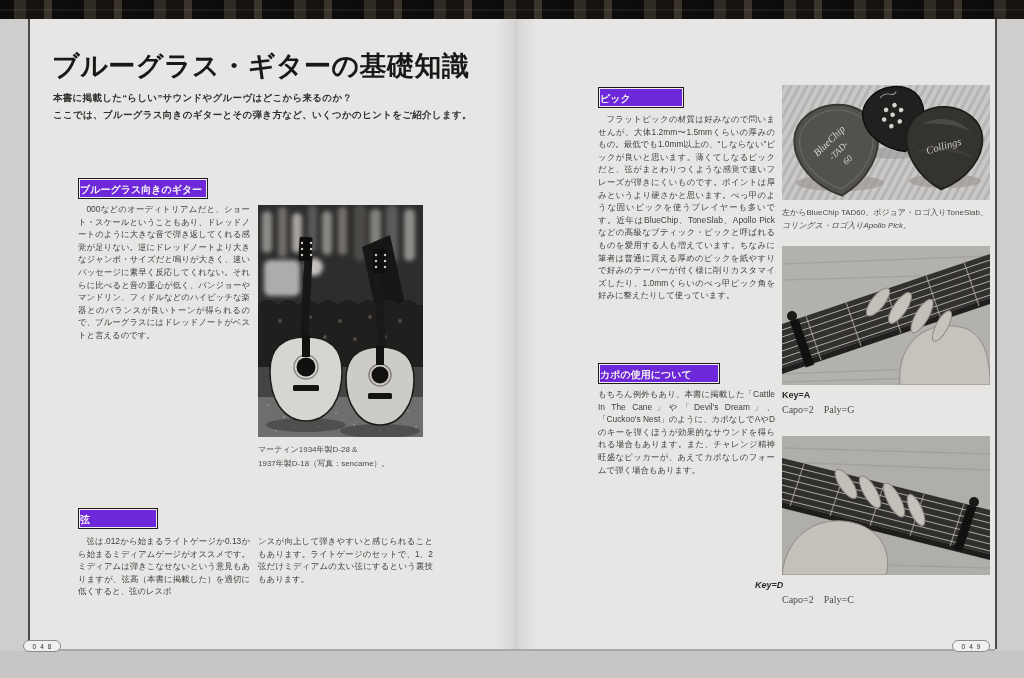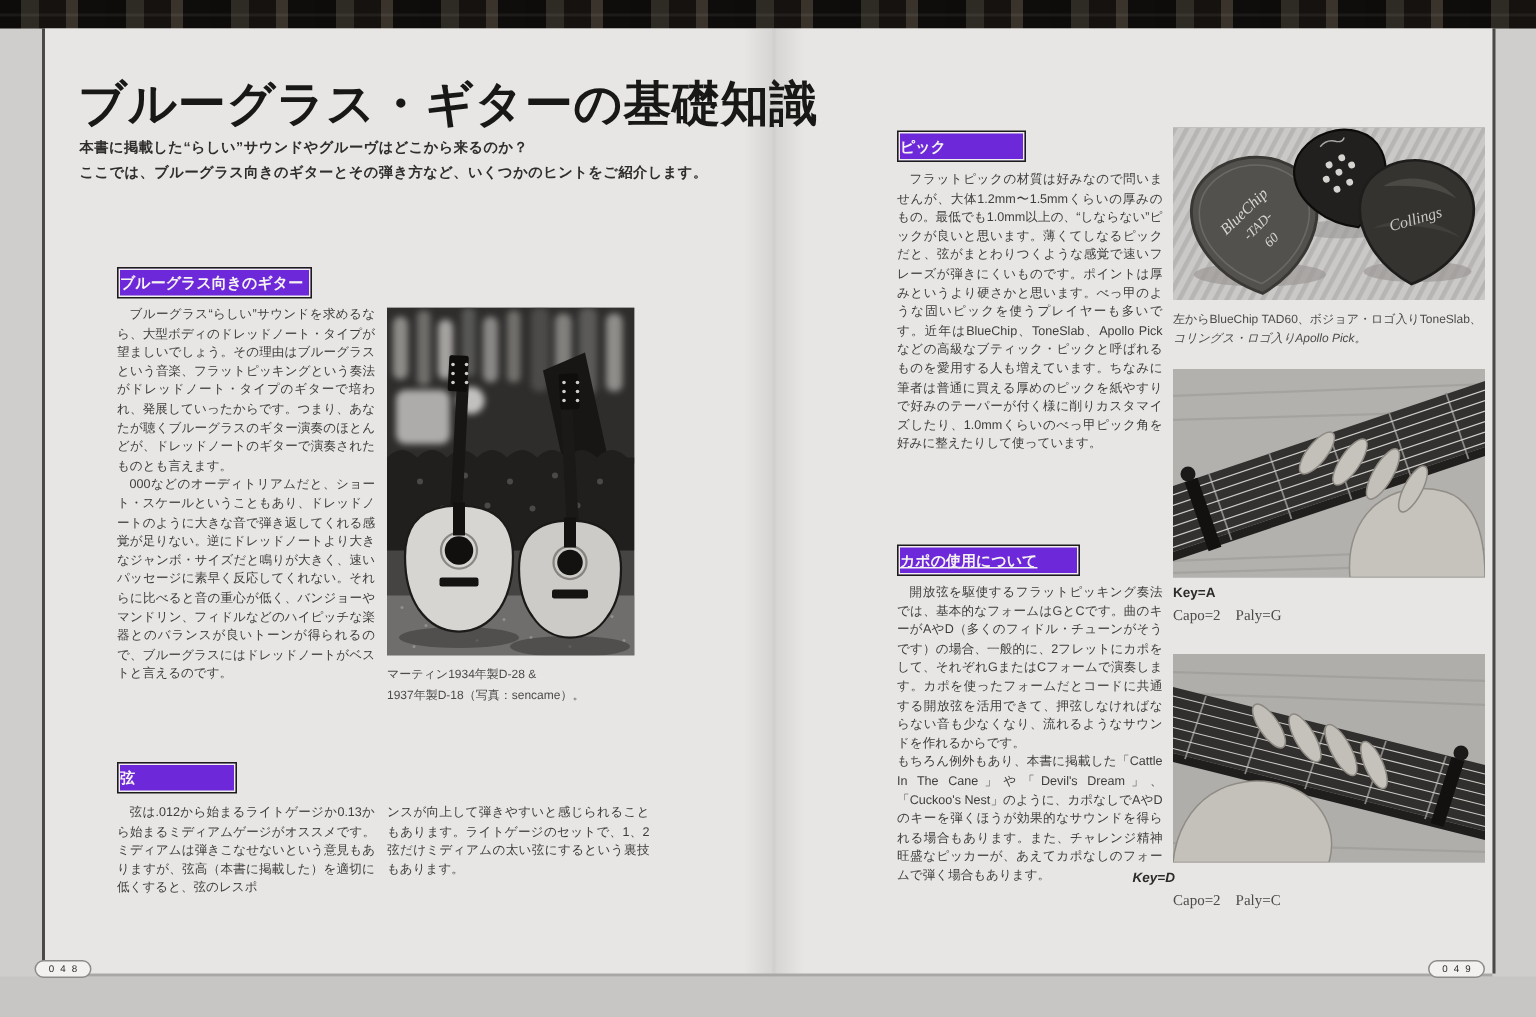--- a/index.html
+++ b/index.html
@@ -16,21 +16,21 @@
   
   .spread{position:absolute;left:30px;top:19px;width:965px;height:632px;background:#e7e6e4;}
   .gutter{position:absolute;left:466px;top:0;width:40px;height:632px;
     background:linear-gradient(90deg,rgba(0,0,0,0) 0,rgba(0,0,0,0.07) 45%,rgba(0,0,0,0.10) 50%,rgba(0,0,0,0.07) 55%,rgba(0,0,0,0) 100%);}
   .edgeL{position:absolute;left:28px;top:19px;width:2px;height:630px;background:#4a4947;}
   .edgeR{position:absolute;left:995px;top:19px;width:2px;height:630px;background:#4a4947;}
   .bottomband{position:absolute;left:0;top:651px;width:1024px;height:27px;background:#c7c6c4;}
   .bottomedge{position:absolute;left:30px;top:649px;width:965px;height:2px;background:#a9a8a6;}
 
   
-  .title{position:absolute;left:52px;top:48px;font-size:32px;font-weight:800;color:#181816;letter-spacing:0.5px;}
+  .title{position:absolute;left:52px;top:48px;font-size:27px;font-weight:800;color:#181816;letter-spacing:0.5px;}
   .sub{position:absolute;left:53px;font-size:9.5px;font-weight:bold;color:#2f2e2c;letter-spacing:0.3px;}
   .hdrbox{position:absolute;height:19px;line-height:19px;background:#6d28d9;color:#f4f3f1;
     font-size:10px;font-weight:bold;text-align:left;border:1px solid #f0efed;outline:1px solid #1d1c1a;box-sizing:border-box;}
   .btxt{position:absolute;font-size:8.4px;line-height:12.6px;text-align:justify;color:#3f3e3c;}
   .btxt p{margin:0;text-indent:1em;}
   .btxt p.noind{text-indent:0;}
   .cap{position:absolute;font-size:8px;line-height:13px;color:#4c4b49;}
   .keycap{position:absolute;font-size:9px;font-weight:bold;color:#2b2a28;}
   .keydet{position:absolute;font-size:10px;color:#4c4b49;font-family:Liberation Serif, serif;}
   .pill{position:absolute;width:38px;height:12px;border:1px solid #8c8b89;border-radius:7px;background:#f2f1ef;
@@ -53,21 +53,20 @@
   <div class="bottomedge"></div>
 
   <div>
     <div class="title">ブルーグラス・ギターの基礎知識</div>
     <div class="sub" style="top:92px;">本書に掲載した“らしい”サウンドやグルーヴはどこから来るのか？</div>
     <div class="sub" style="top:109px;">ここでは、ブルーグラス向きのギターとその弾き方など、いくつかのヒントをご紹介します。</div>
 
     <div class="hdrbox" style="left:79px;top:179px;width:128px;">ブルーグラス向きのギター</div>
 
     <div class="btxt" style="left:78px;top:203px;width:172px;">
-      <p>ブルーグラス“らしい”サウンドを求めるなら、大型ボディのドレッドノート・タイプが望ましいでしょう。その理由はブルーグラスという音楽、フラットピッキングという奏法がドレッドノート・タイプのギターで培われ、発展していったからです。つまり、あなたが聴くブルーグラスのギター演奏のほとんどが、ドレッドノートのギターで演奏されたものとも言えます。</p>
       <p>000などのオーディトリアムだと、ショート・スケールということもあり、ドレッドノートのように大きな音で弾き返してくれる感覚が足りない。逆にドレッドノートより大きなジャンボ・サイズだと鳴りが大きく、速いパッセージに素早く反応してくれない。それらに比べると音の重心が低く、バンジョーやマンドリン、フィドルなどのハイピッチな楽器とのバランスが良いトーンが得られるので、ブルーグラスにはドレッドノートがベストと言えるのです。</p>
     </div>
 
     <div class="photo" style="left:258px;top:205px;width:165px;height:232px;">
       <svg width="165" height="232" viewBox="0 0 165 232">
         <defs>
             <filter id="blur2">
               <feGaussianBlur stdDeviation="2.2"></feGaussianBlur>
             </filter>
           </defs>
@@ -211,23 +210,22 @@
           <path d="M0,-34 C14,-34 30,-26 32,-10 C34,6 22,26 0,36 C-22,26 -34,6 -32,-10 C-30,-26 -14,-34 0,-34 Z" fill="#353330" stroke="#1e1d1b" stroke-width="1.5"></path>
           <path d="M-20,-18 C-8,-26 10,-26 22,-14 C10,-20 -6,-20 -20,-18 Z" fill="#54524c" opacity="0.7"></path>
           <path d="M-24,6 C-10,-2 12,-2 26,8 C12,2 -8,2 -24,6 Z" fill="#4a4843" opacity="0.6"></path>
           <text transform="rotate(-20)" y="2" font-size="9" font-style="italic" font-family="Liberation Serif, serif" fill="#c9c7c3" text-anchor="middle">Collings</text>
         </g>
       </svg>
     </div>
     <div class="cap" style="left:782px;top:206px;">左からBlueChip TAD60、ボジョア・ロゴ入りToneSlab、</div>
     <div class="cap" style="left:782px;top:219px;font-style:italic;">コリングス・ロゴ入りApollo Pick。</div>
 
-    <div class="hdrbox" style="left:599px;top:364px;width:120px;text-decoration:underline;">カポの使用について</div>
+    <div class="hdrbox" style="left:599px;top:364px;width:120px;">カポの使用について</div>
     <div class="btxt" style="left:598px;top:388px;width:177px;">
-      <p>開放弦を駆使するフラットピッキング奏法では、基本的なフォームはGとCです。曲のキーがAやD（多くのフィドル・チューンがそうです）の場合、一般的に、2フレットにカポをして、それぞれGまたはCフォームで演奏します。カポを使ったフォームだとコードに共通する開放弦を活用できて、押弦しなければならない音も少なくなり、流れるようなサウンドを作れるからです。</p>
       <p class="noind">もちろん例外もあり、本書に掲載した「Cattle In The Cane」や「Devil's Dream」、「Cuckoo's Nest」のように、カポなしでAやDのキーを弾くほうが効果的なサウンドを得られる場合もあります。また、チャレンジ精神旺盛なピッカーが、あえてカポなしのフォームで弾く場合もあります。</p>
     </div>
 
     <div class="photo" style="left:782px;top:246px;width:208px;height:139px;">
       <svg width="208" height="139" viewBox="0 0 208 139">
         <rect width="208" height="139" fill="#b3b1ae"></rect>
         <g stroke="#a5a3a0" stroke-width="1.5">
           <line x1="0" y1="18" x2="208" y2="10"></line>
             <line x1="0" y1="34" x2="208" y2="28"></line>
           <line x1="0" y1="128" x2="208" y2="120"></line>

